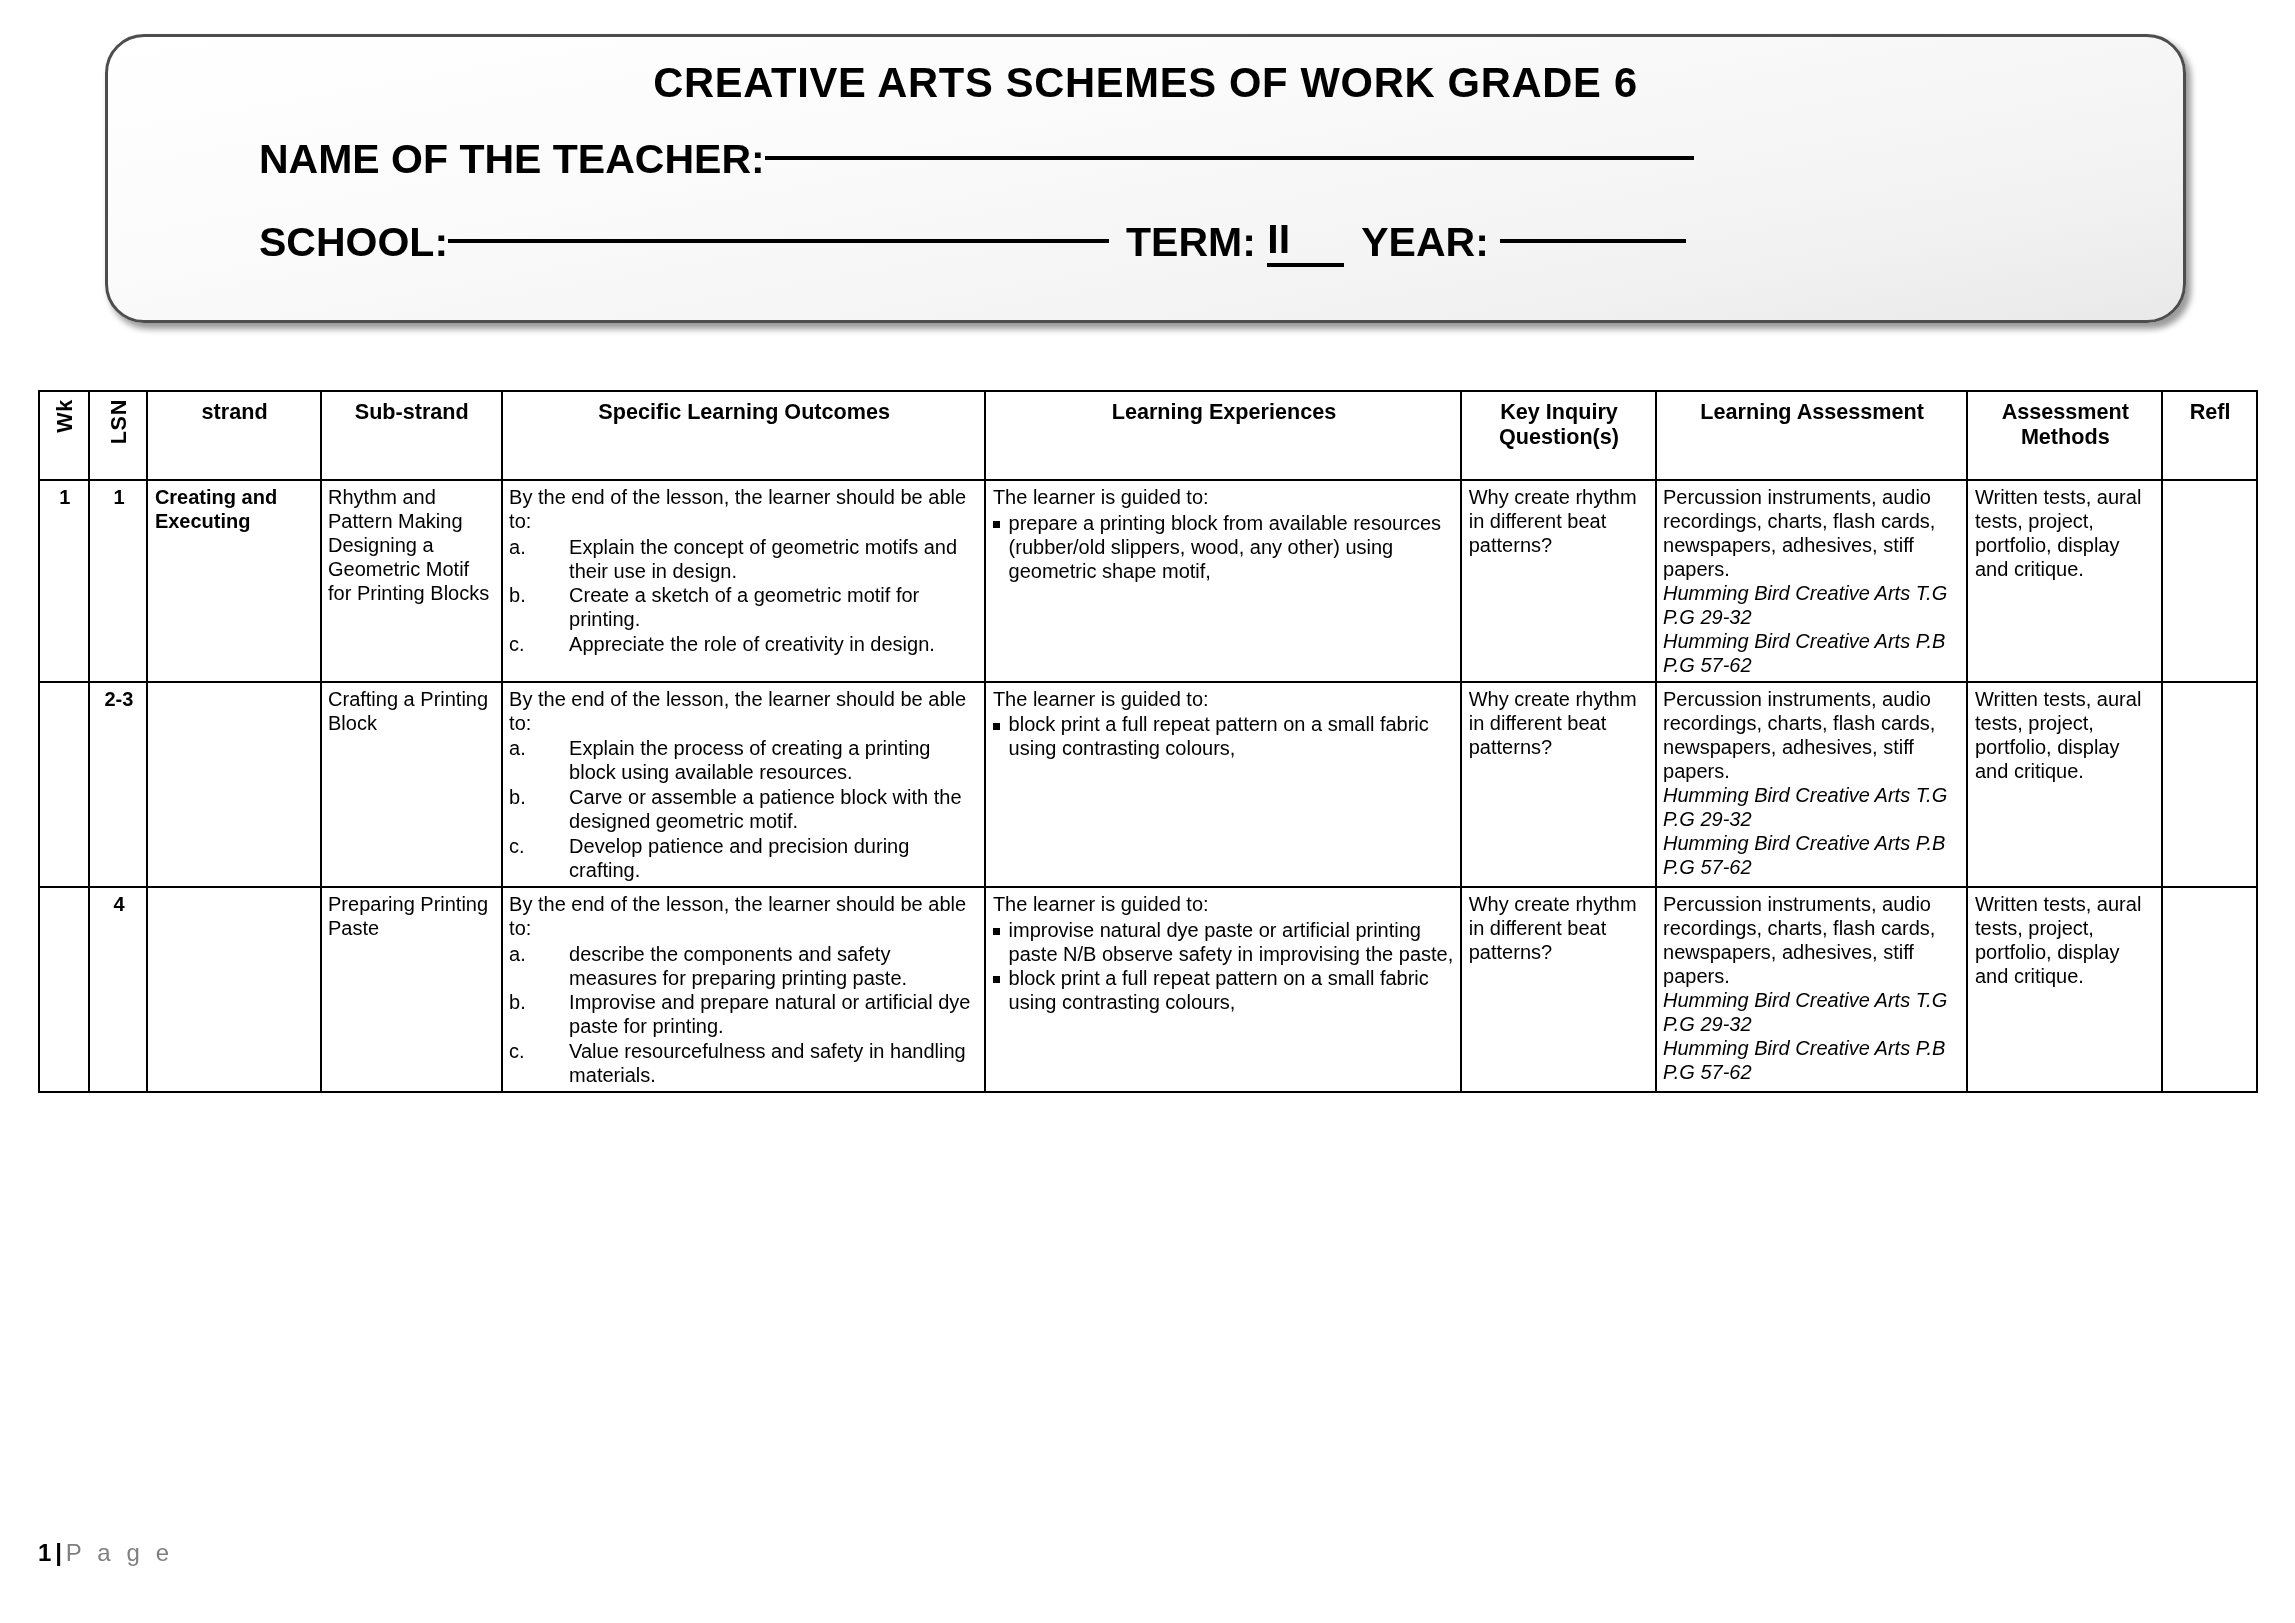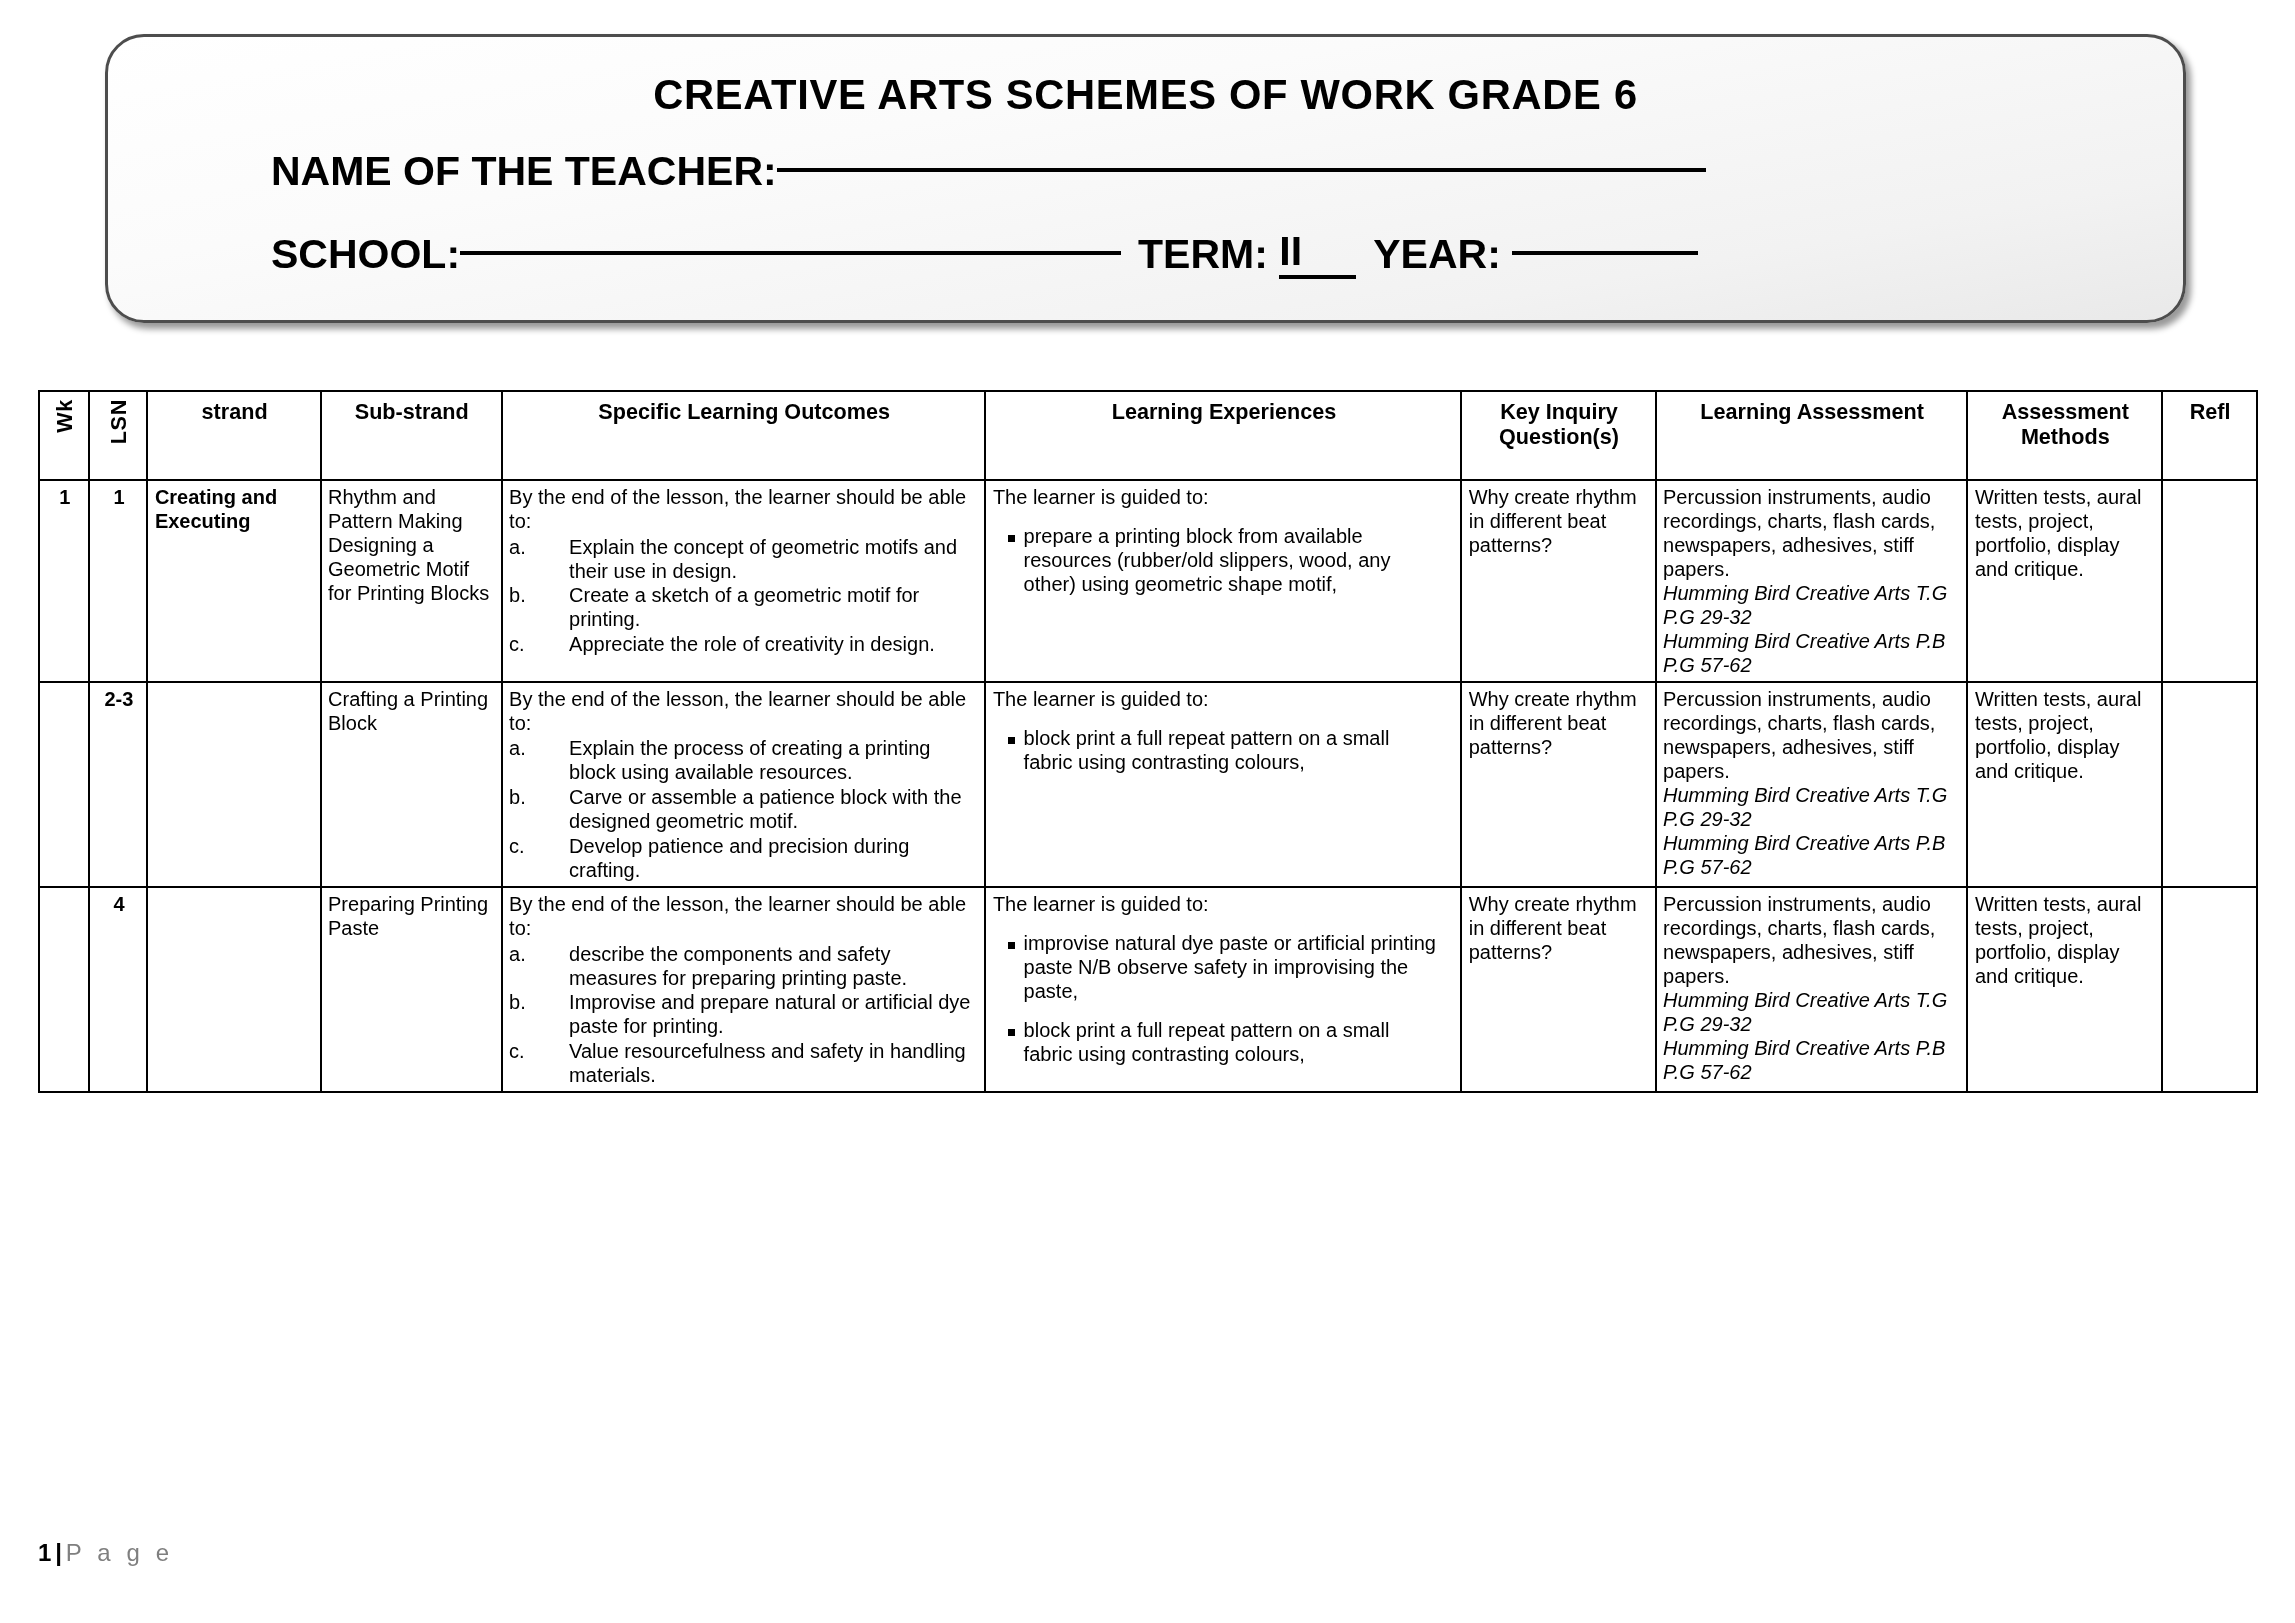--- a/index.html
+++ b/index.html
@@ -21,21 +21,21 @@
     position: absolute;
     left: 105px;
     top: 34px;
     width: 2081px;
     height: 289px;
     box-sizing: border-box;
     border: 3.3px solid #4d4d4d;
     border-radius: 39px;
     background: linear-gradient(170deg, #ffffff 0%, #fbfbfb 35%, #f2f2f2 78%, #e9e9e9 100%);
     box-shadow: 4.6px 5.9px 5.9px rgba(0,0,0,0.40);
-    padding: 12px;
+    padding: 0;
   }
   .header-title {
     text-align: center;
     font-weight: bold;
     font-size: 43px;
     letter-spacing: 0.7px;
     margin-top: 21px;
     font-family: "Liberation Sans", sans-serif;
     transform: scaleX(0.97);
   }
@@ -135,21 +135,21 @@
     width: 46px;
   }
   ul.bul {
     list-style: none;
     margin: 0;
     padding: 0;
   }
   ul.bul li {
     position: relative;
     padding-left: 15.7px;
-    margin: 15px;
+    margin: 0;
   }
   ul.bul li .sq {
     position: absolute;
     left: 0;
     top: 10.5px;
     width: 7.2px;
     height: 7.2px;
     background: #000;
   }
   .ital { font-style: italic; }

